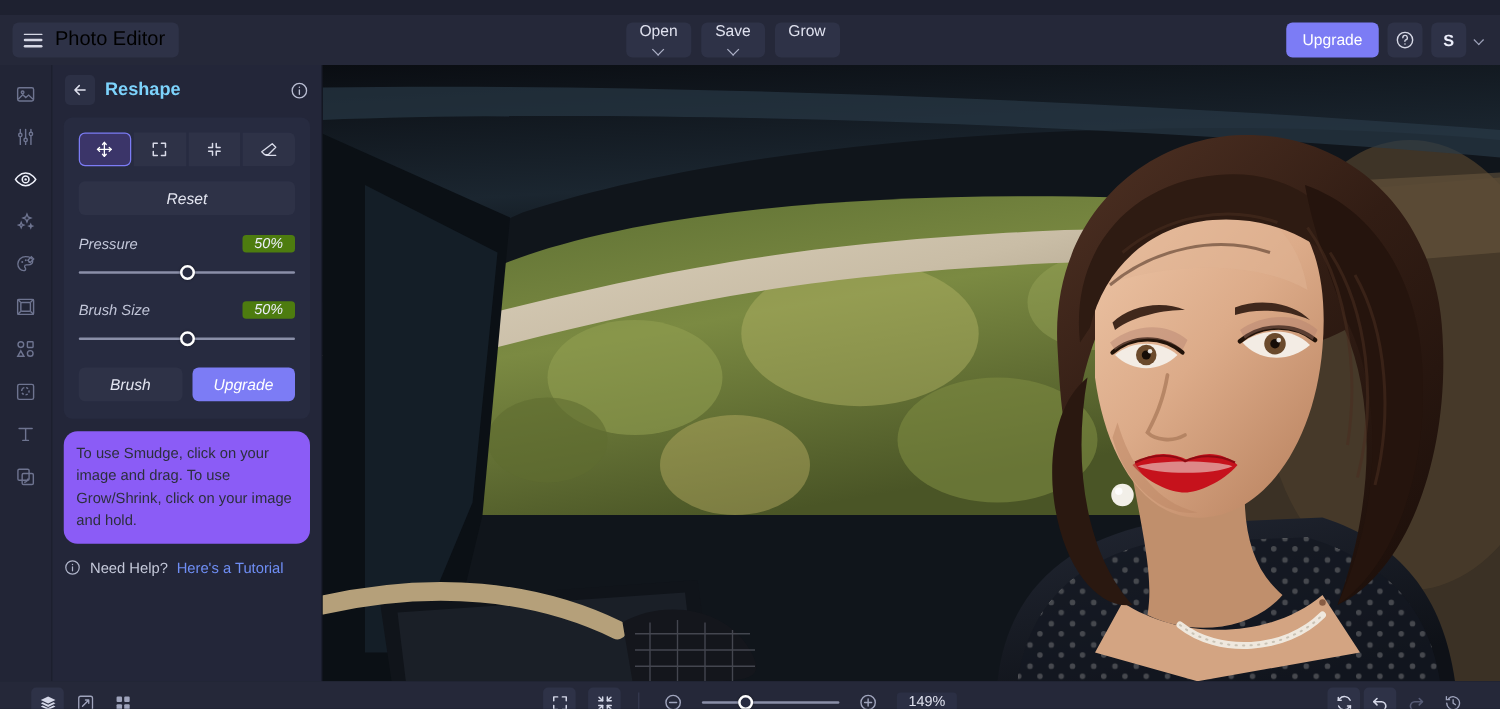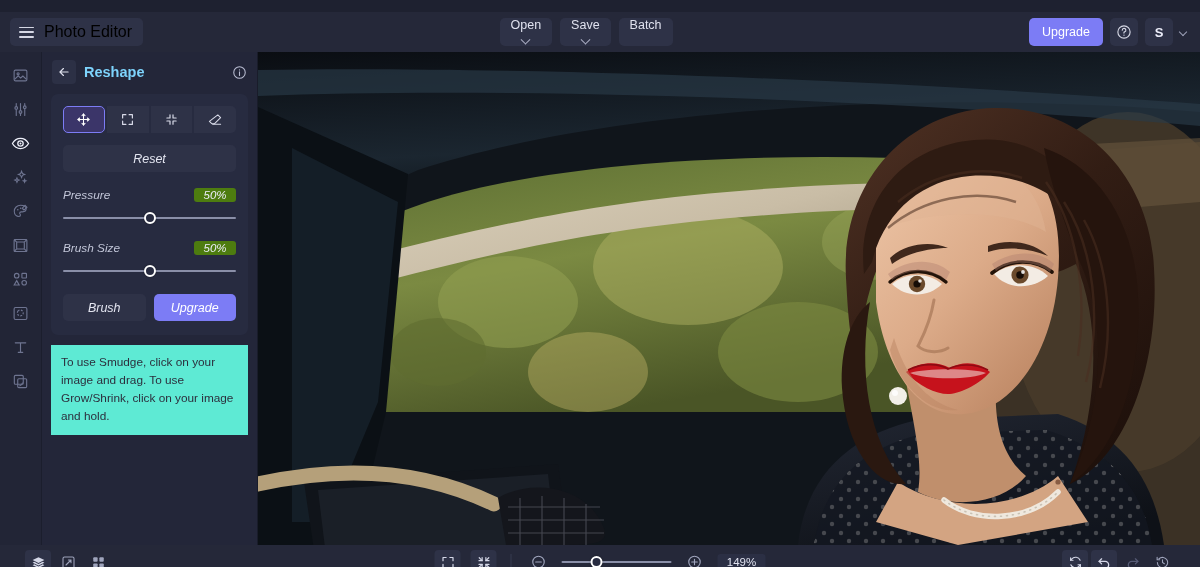--- a/index.html
+++ b/index.html
@@ -126,21 +126,21 @@
   .cancel-btn {
     flex: 1; height: 27px; border-radius: 5px; background: #2e3247; color: #e3e5f0;
     font-size: 12.5px; display: flex; align-items: center; justify-content: center; cursor: pointer;
   }
   .apply-btn {
     flex: 1; height: 27px; border-radius: 5px; background: #7c7cf5; color: #fff;
     font-size: 12.5px; display: flex; align-items: center; justify-content: center; cursor: pointer;
   }
 
   .tip-box {
-    margin: 10px 9px 0 9px; background: #5eead4; border-radius: 0;
+    margin: 10px 9px 0 9px; background: #8b5cf6; border-radius: 11px;
     padding: 9px 10px; color: #2c2f3d; font-size: 11.8px; line-height: 1.52;
   }
   .help-row {
     margin: 12px 9px 0 9px; display: flex; align-items: center; gap: 7px;
     font-size: 11.8px; color: #c5c9da;
   }
   .help-row .link { color: #6f8ef5; cursor: pointer; }
   .help-icon { color: #aeb3c8; display: flex; cursor: pointer; }
 
   
@@ -197,21 +197,21 @@
     <div class="top-center">
       <div class="tbtn">
         <span>Open</span>
         <span class="caret"></span>
       </div>
       <div class="tbtn">
         <span>Save</span>
         <span class="caret"></span>
       </div>
       <div class="tbtn">
-        <span>Batch</span>
+        <span>Grow</span>
       </div>
     </div>
 
     <div class="top-right">
       <div class="upgrade-btn">
         <span>Upgrade</span>
       </div>
       <div class="icon-sq">
         <svg width="16" height="16" viewBox="0 0 24 24" fill="none" stroke="currentColor" stroke-width="1.7">
           <circle cx="12" cy="12" r="9.2"></circle>
@@ -379,20 +379,31 @@
             <span>Brush</span>
           </div>
           <div class="apply-btn">
             <span>Upgrade</span>
           </div>
         </div>
       </div>
 
       <div class="tip-box">To use Smudge, click on your image and drag. To use Grow/Shrink, click on your image and hold.</div>
 
+      <div class="help-row">
+        <span class="help-icon">
+          <svg width="14" height="14" viewBox="0 0 24 24" fill="none" stroke="currentColor" stroke-width="1.7">
+            <circle cx="12" cy="12" r="9.2"></circle>
+              <path d="M12 11v5.6" stroke-linecap="round"></path>
+            <circle cx="12" cy="7.8" r=".95" fill="currentColor" stroke="none"></circle>
+          </svg>
+        </span>
+        <span>Need Help?</span>
+        <span class="link">Here's a Tutorial</span>
+      </div>
     </div>
 
     <div class="canvas-wrap">
       <div class="photo">
         <svg viewBox="0 0 942 493" preserveAspectRatio="xMidYMid slice">
           <defs>
             <linearGradient id="gFoliage" x1="0" y1="0" x2="0.4" y2="1">
               <stop offset="0%" stop-color="#5d6f33"></stop>
                 <stop offset="45%" stop-color="#7b8a42"></stop>
               <stop offset="100%" stop-color="#4a5526"></stop>

